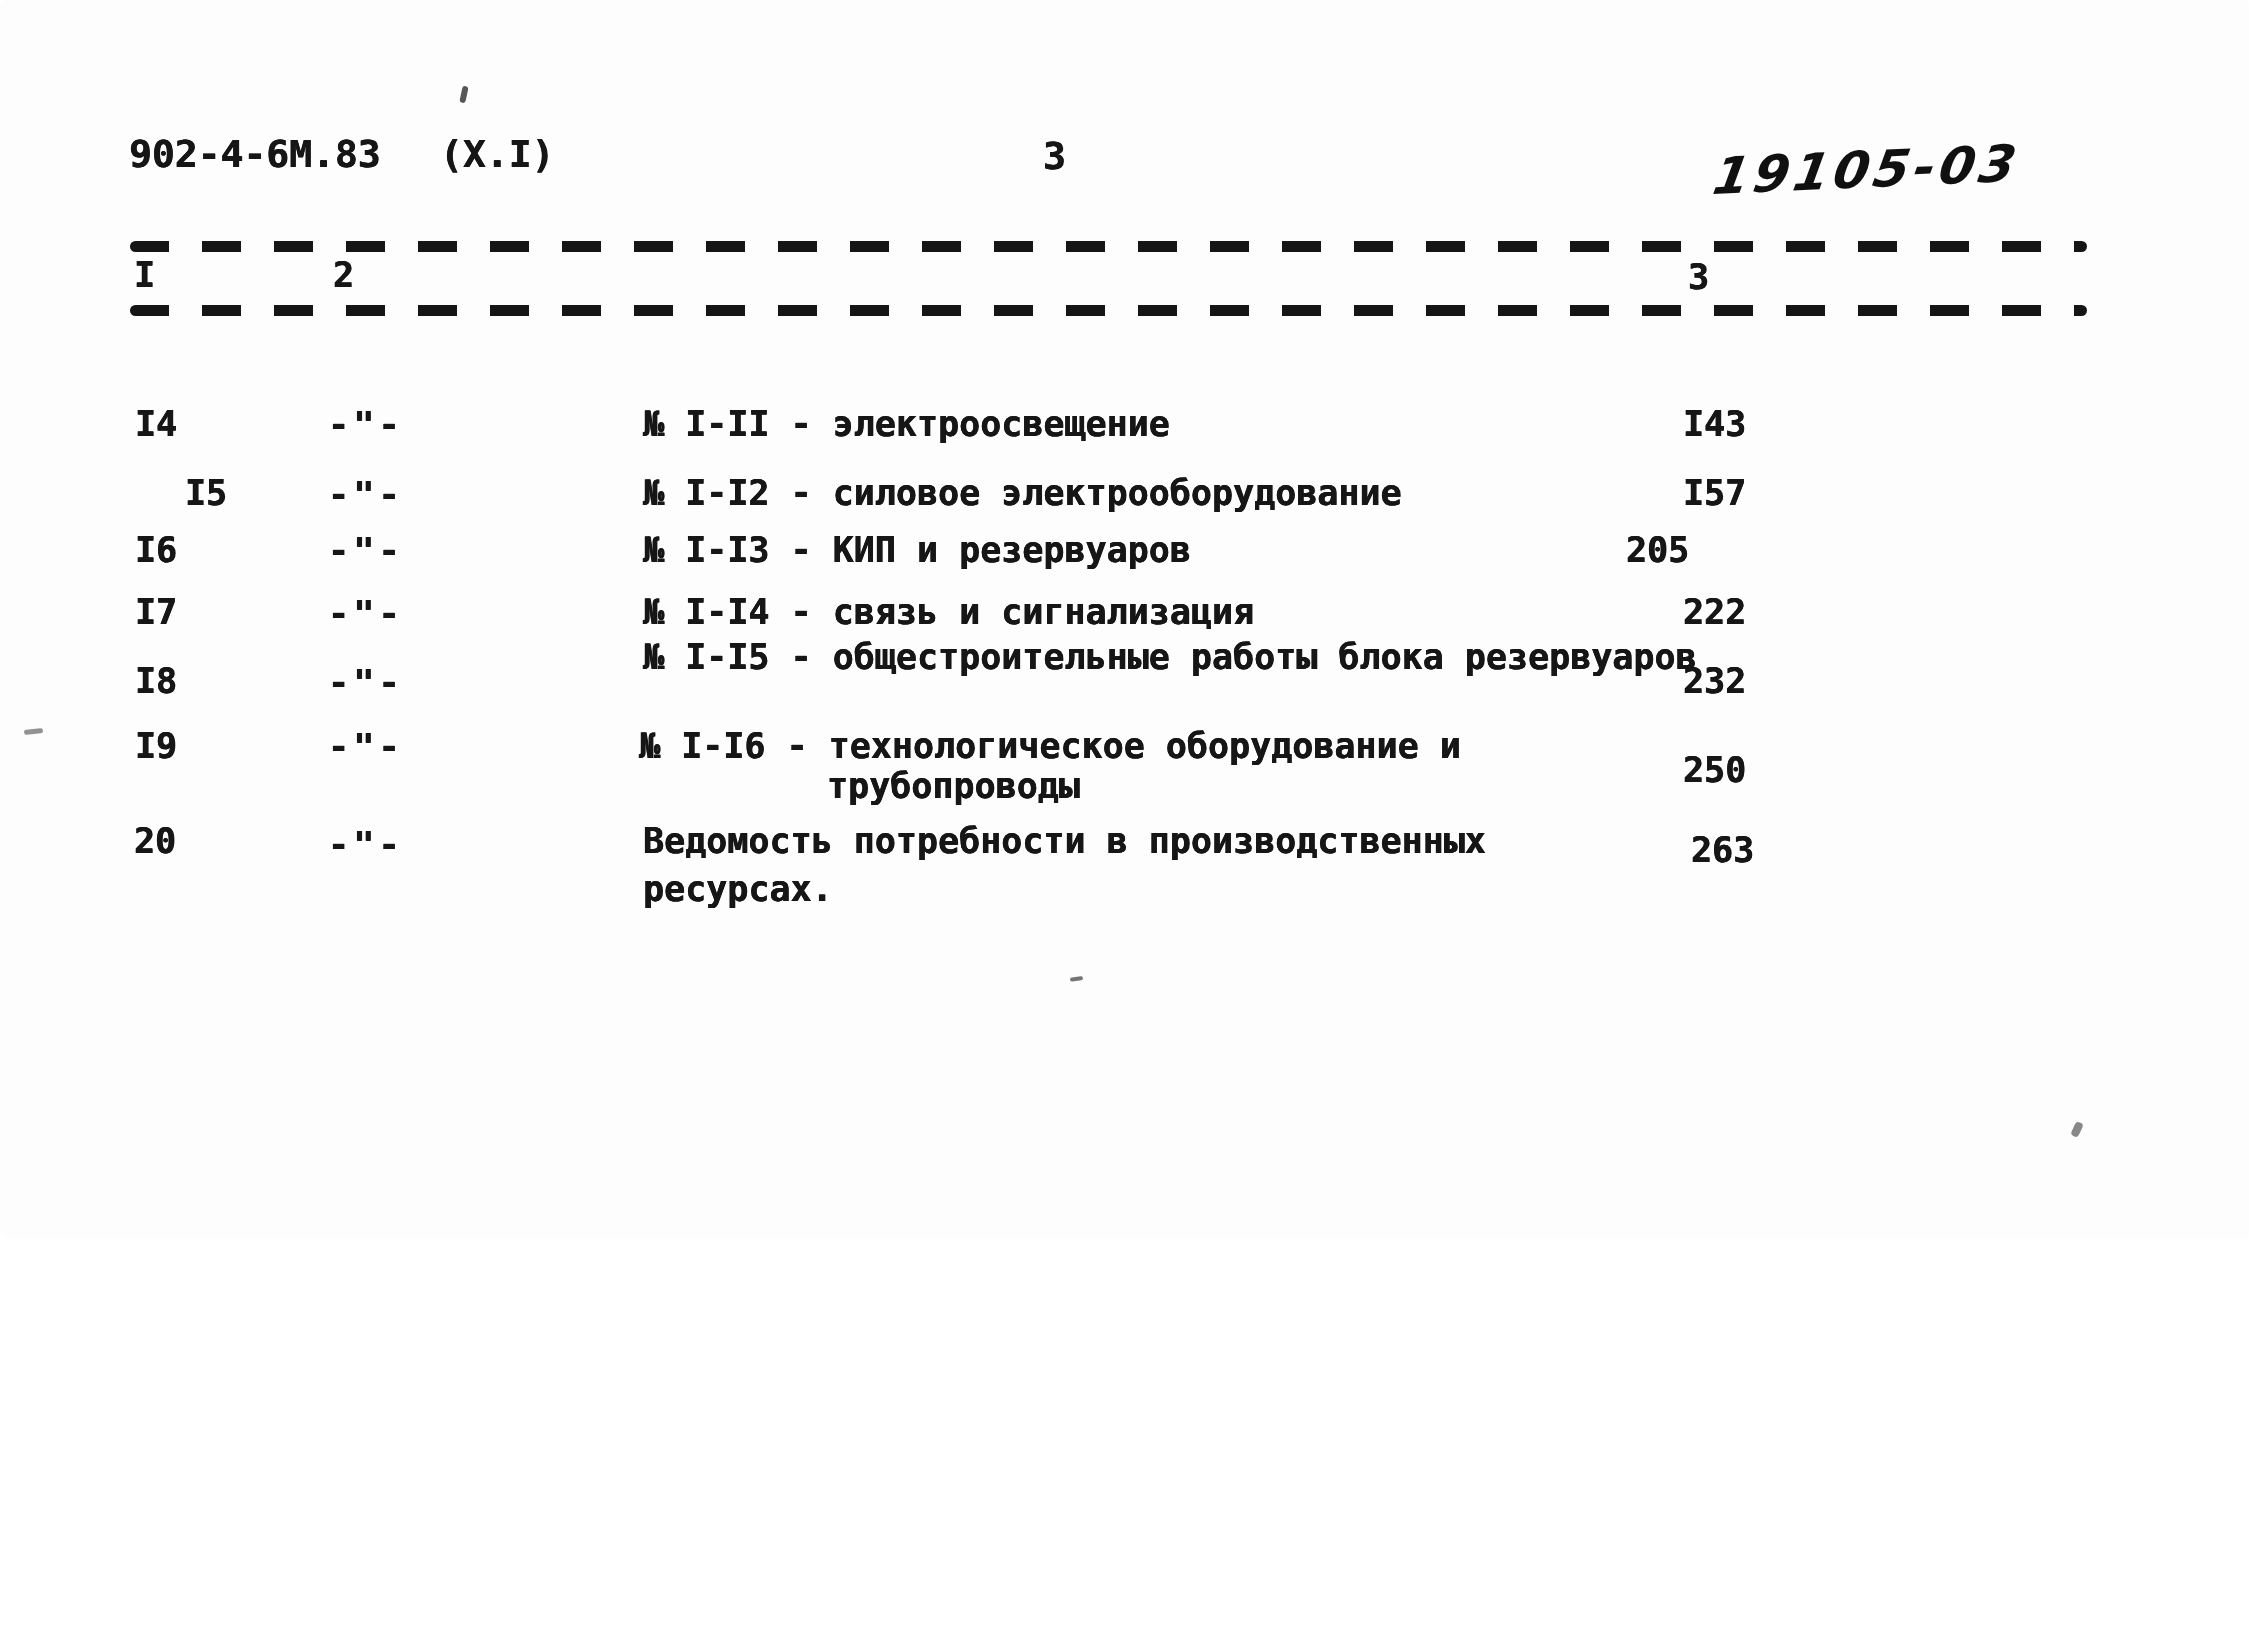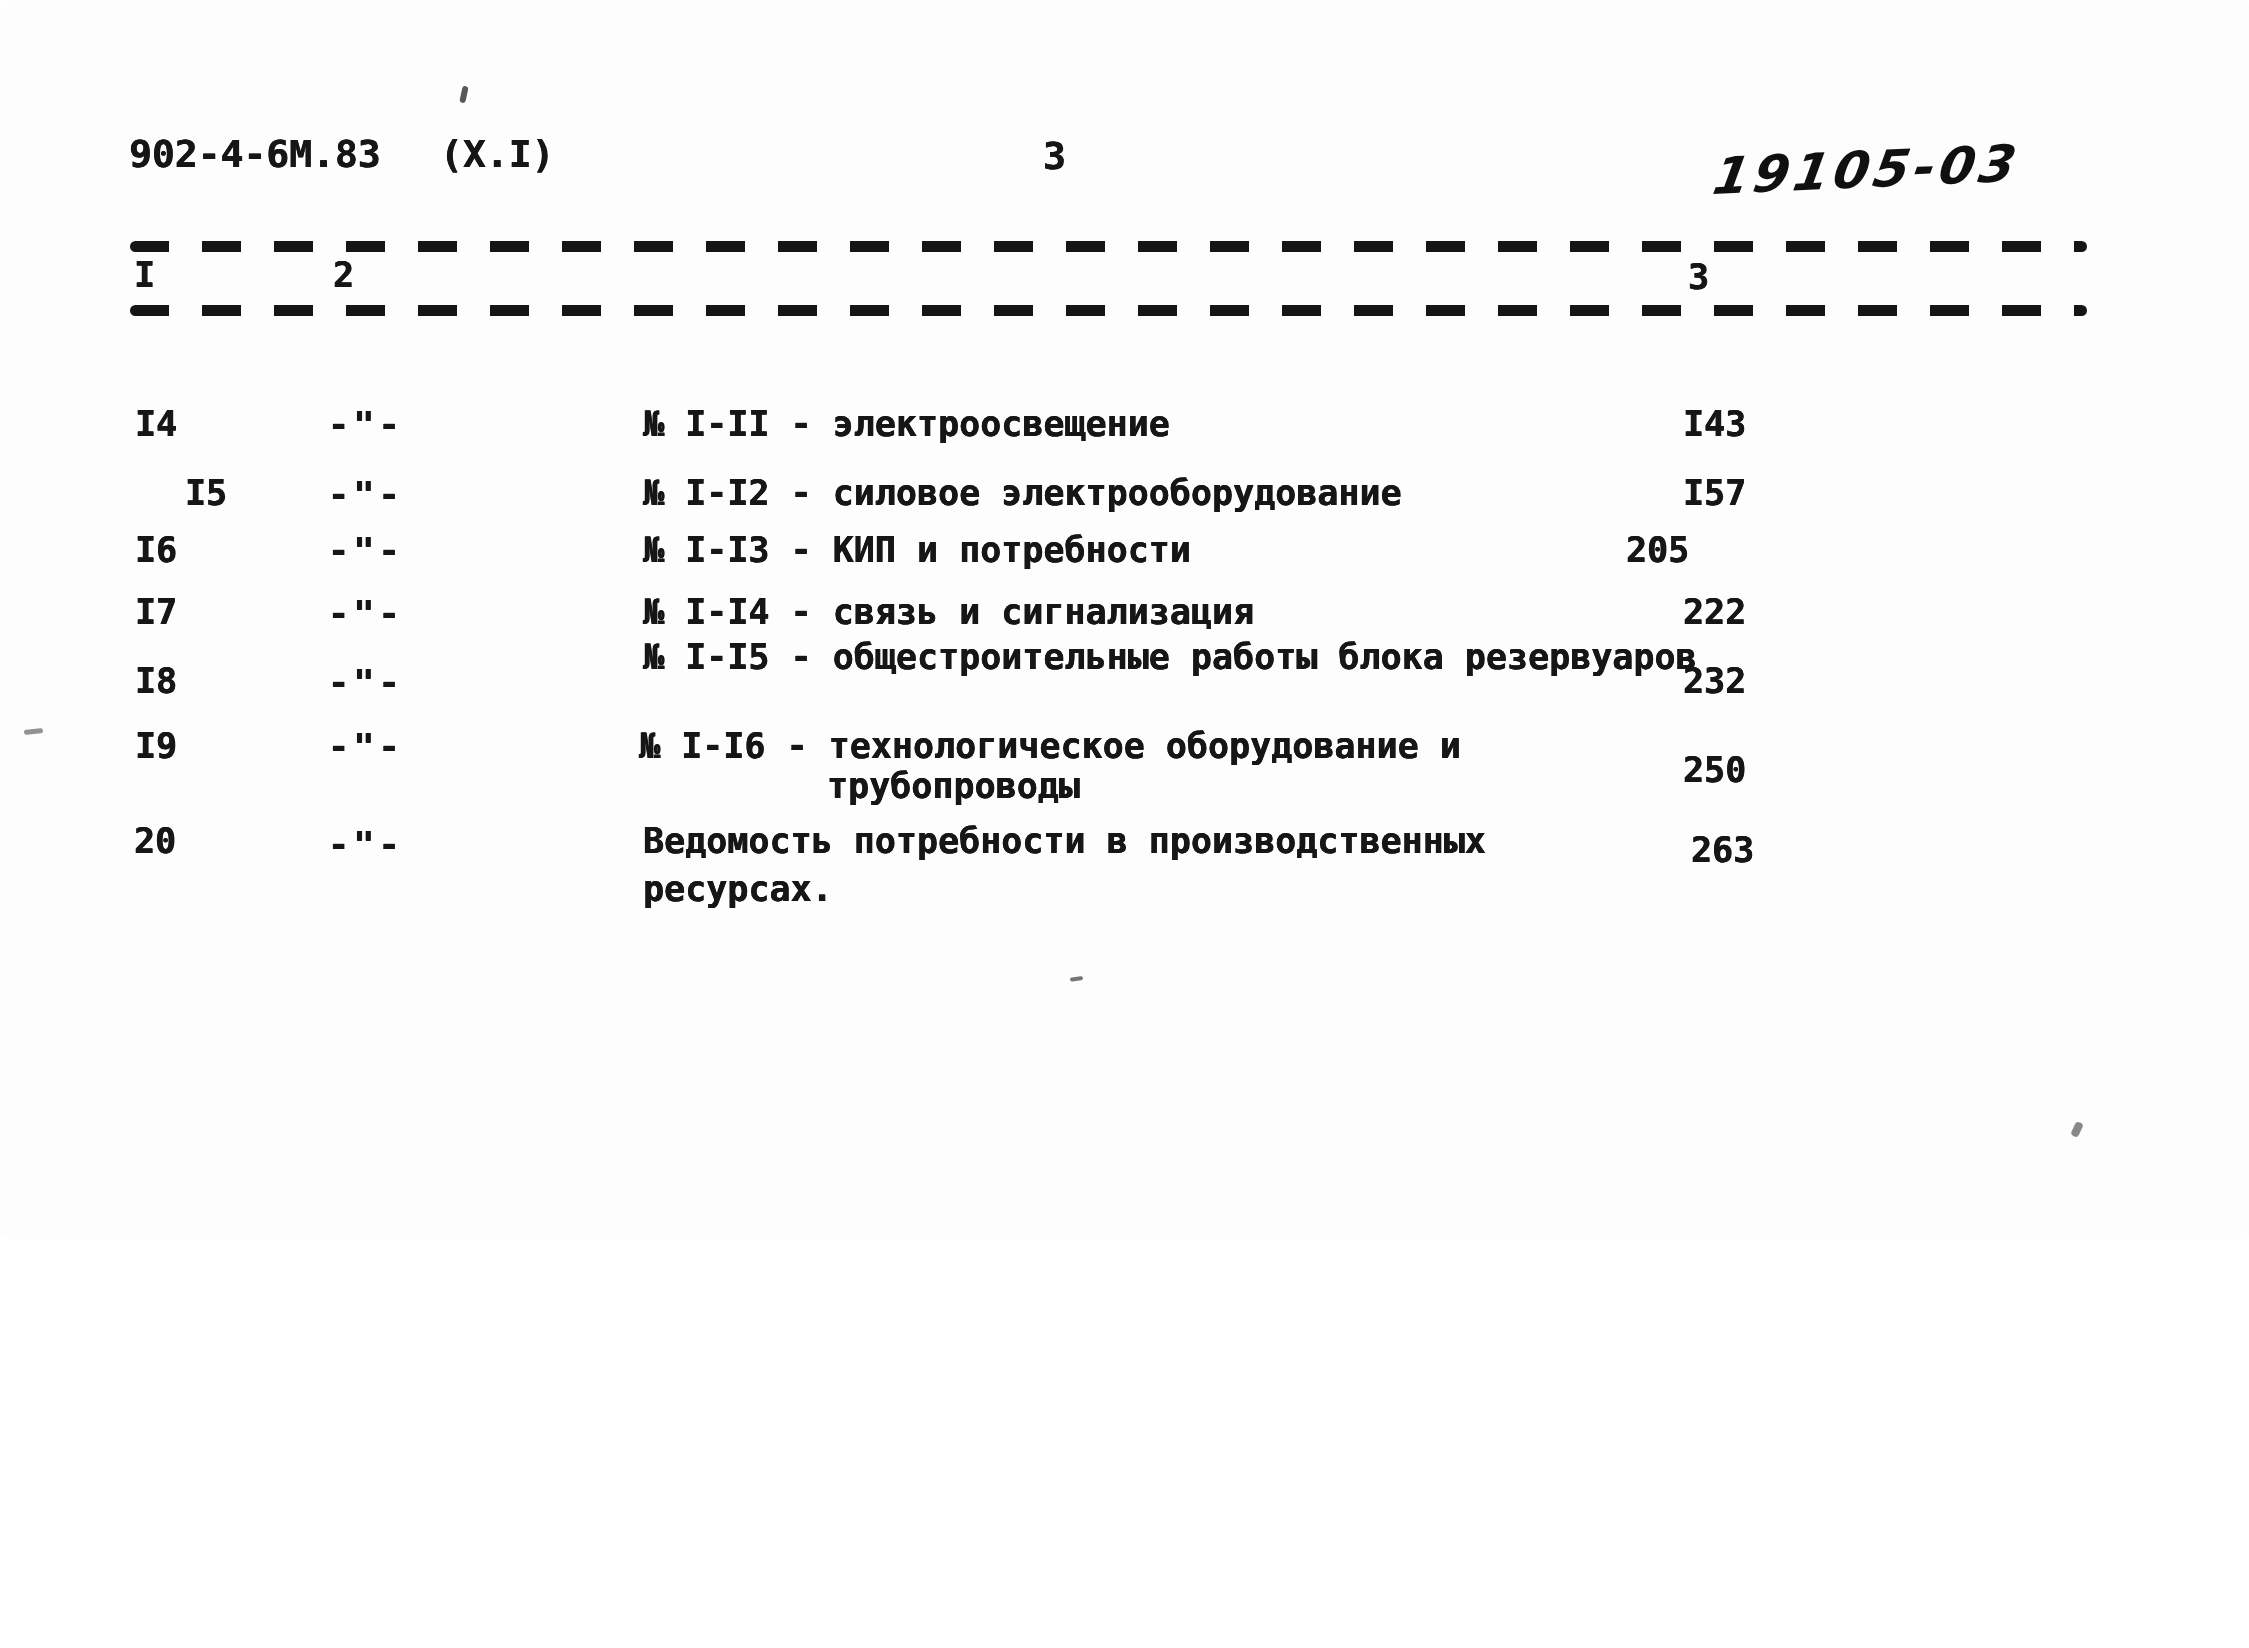--- a/index.html
+++ b/index.html
@@ -88,21 +88,21 @@
   <div>
     <div class="tw" style="left:142px; top:473px;margin-left:43px;">I5</div>
     <div class="tw ditto" style="left:328px; top:475px;">-"-</div>
     <div class="tw" style="left:643px; top:473px;">№ I-I2 - силовое электрооборудование</div>
     <div class="tw" style="left:1683px; top:473px;">I57</div>
   </div>
 
   <div>
     <div class="tw" style="left:135px; top:530px;">I6</div>
     <div class="tw ditto" style="left:328px; top:531px;">-"-</div>
-    <div class="tw" style="left:643px; top:530px;">№ I-I3 - КИП и потребности</div>
+    <div class="tw" style="left:643px; top:530px;">№ I-I3 - КИП и резервуаров</div>
     <div class="tw" style="left:1626px; top:530px;">205</div>
   </div>
 
   <div>
     <div class="tw" style="left:135px; top:592px;">I7</div>
     <div class="tw ditto" style="left:328px; top:594px;">-"-</div>
     <div class="tw" style="left:643px; top:592px;">№ I-I4 - связь и сигнализация</div>
     <div class="tw" style="left:1683px; top:592px;">222</div>
   </div>
 

